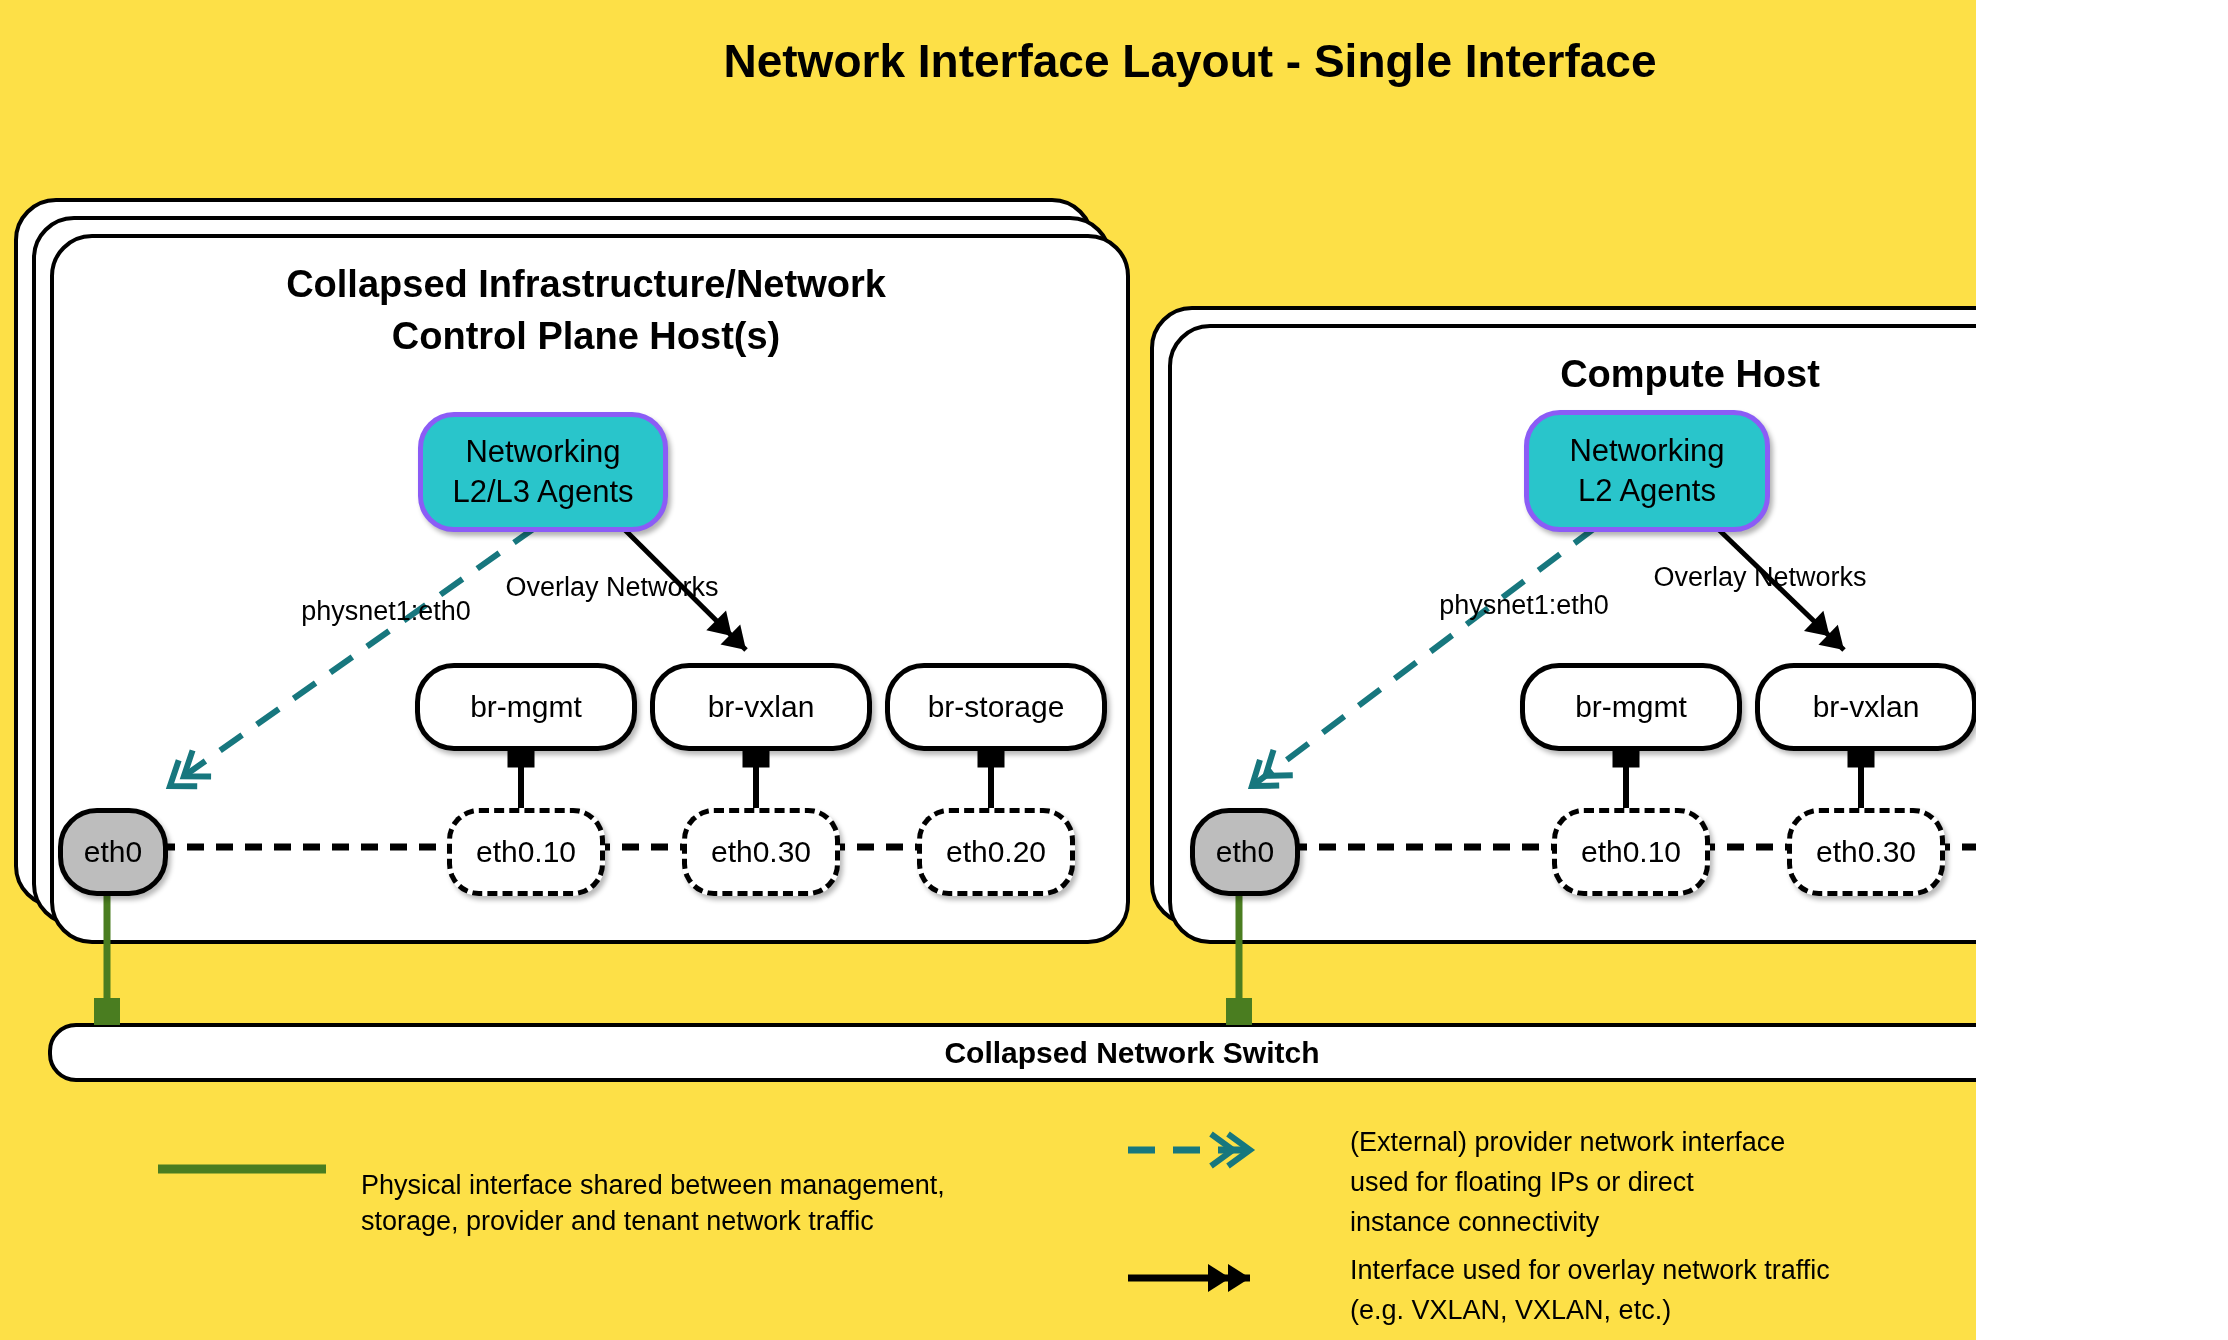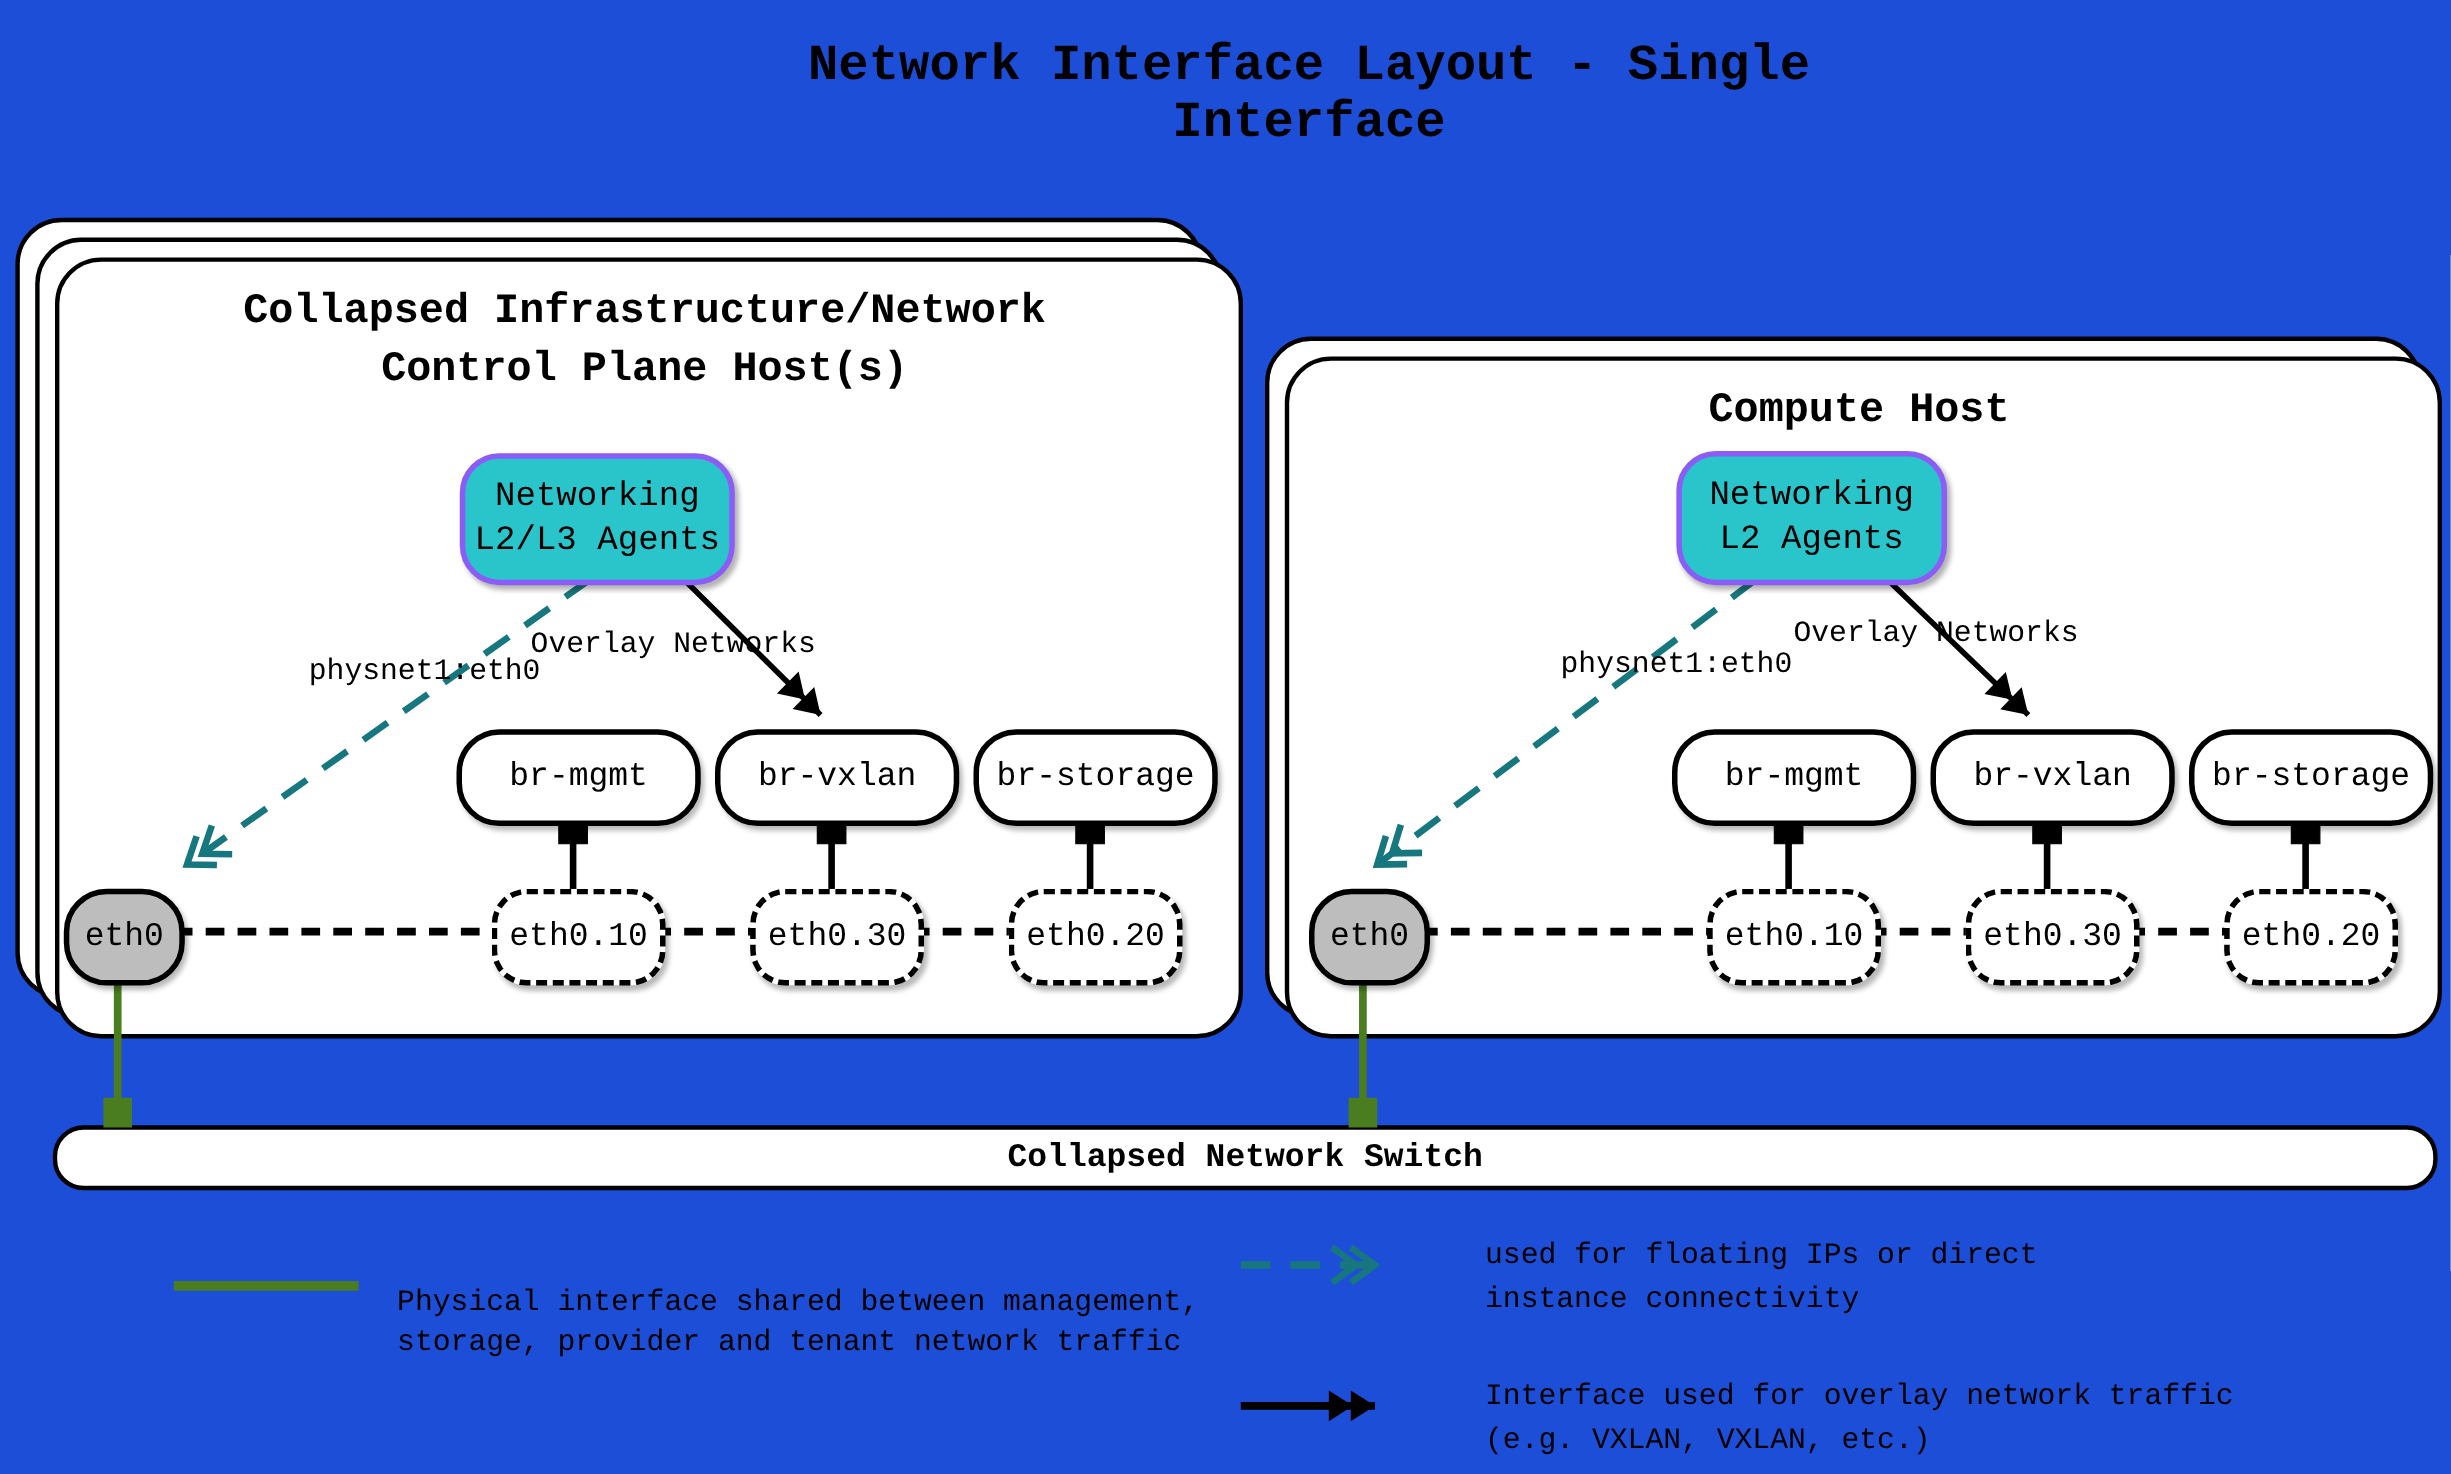--- a/index.html
+++ b/index.html
@@ -1,17 +1,17 @@
 <!DOCTYPE html>
 <html><head>
 <meta charset="utf-8">
 <style>
   html,body{margin:0;padding:0;background:#fff;}
-  #canvas{position:relative;width:2228px;height:1340px;background:#1d4ed8;overflow:hidden;
-          font-family:Liberation Mono, monospace;color:#000;}
+  #canvas{position:relative;width:1976px;height:1340px;background:#fde047;overflow:hidden;
+          font-family:Liberation Sans, sans-serif;color:#000;}
   .page-title{position:absolute;text-align:center;font-size:46px;font-weight:bold;z-index:4;}
   .host-layer{position:absolute;background:#fff;border:4px solid #000;border-radius:42px;z-index:1;}
   .host-main{z-index:2;}
   .host-title{position:absolute;text-align:center;font-size:38px;font-weight:bold;line-height:52px;z-index:4;}
   .agent-box{position:absolute;background:#29c5cb;border:5px solid #8b5cf6;border-radius:36px;
              display:flex;flex-direction:column;align-items:center;justify-content:center;
              font-size:31px;line-height:40px;z-index:4;box-shadow:3px 4px 5px rgba(0,0,0,.30);}
   .node{position:absolute;background:#fff;border:5px solid #000;border-radius:39px;
         display:flex;align-items:center;justify-content:center;font-size:30px;z-index:4;
         box-shadow:3px 4px 5px rgba(0,0,0,.28);}
@@ -150,20 +150,21 @@
   <div class="node gray" style="left:1190px;top:808px;width:100px;height:78px;">eth0</div>
   <div class="node dashed" style="left:1552px;top:808px;width:148px;height:78px;">eth0.10</div>
   <div class="node dashed" style="left:1787px;top:808px;width:148px;height:78px;">eth0.30</div>
   <div class="node dashed" style="left:2022px;top:808px;width:148px;height:78px;">eth0.20</div>
 
   <div class="legend-text tight" style="left:361px;top:1138px;margin-top:29px;">
     <div>Physical interface shared between management,</div>
     <div>storage, provider and tenant network traffic</div>
   </div>
   <div class="legend-text" style="left:1350px;top:1122px;">
+    <div>(External) provider network interface</div>
     <div>used for floating IPs or direct</div>
     <div>instance connectivity</div>
   </div>
   <div class="legend-text" style="left:1350px;top:1250px;">
     <div>Interface used for overlay network traffic</div>
     <div>(e.g. VXLAN, VXLAN, etc.)</div>
   </div>
 
 </div>
 

